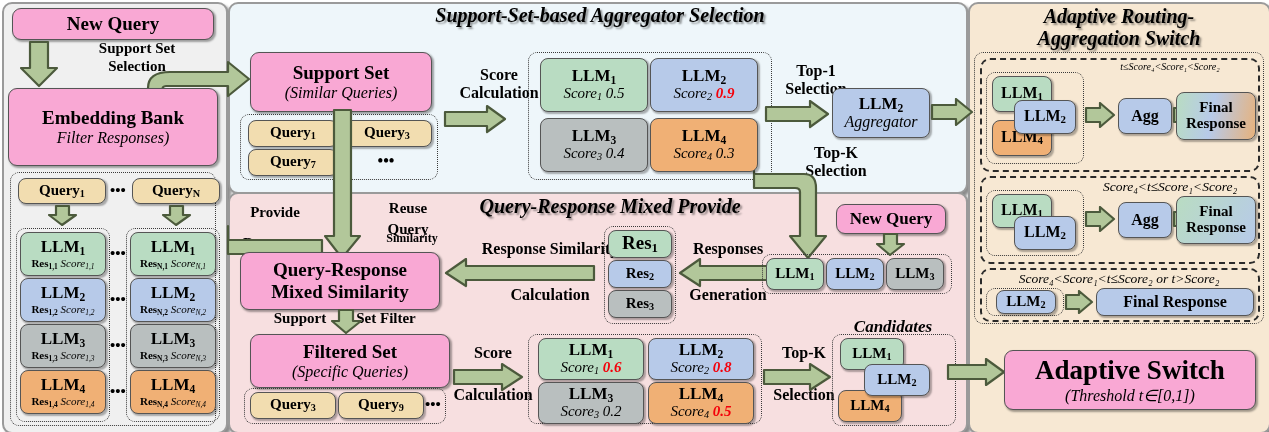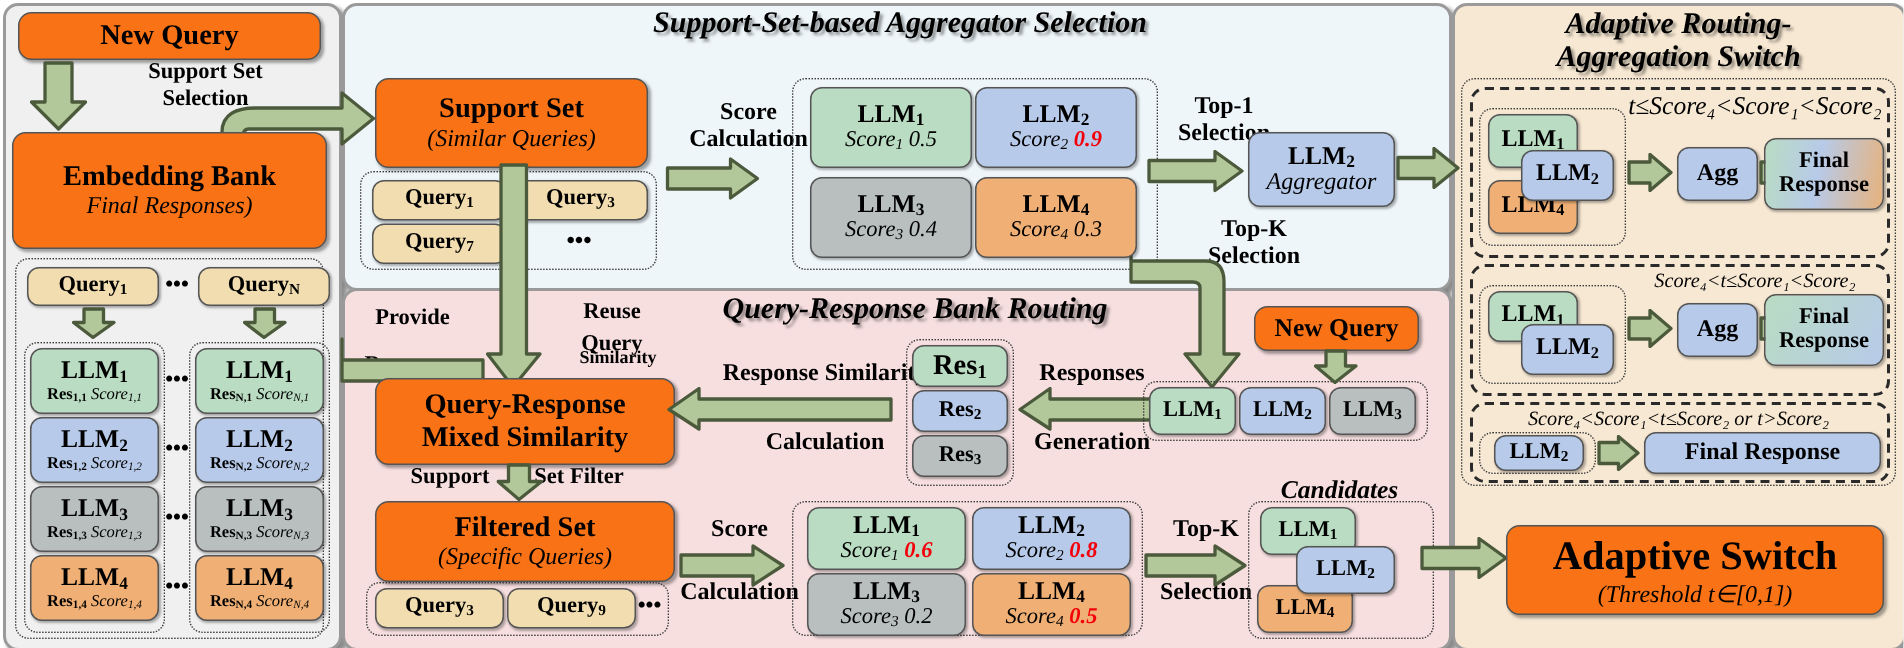--- a/index.html
+++ b/index.html
@@ -8,21 +8,21 @@
 
   .panel{position:absolute;border:2px solid #9a9a9a;border-radius:10px;box-shadow:3px 3px 3px rgba(0,0,0,.45);}
   #p-left{left:2px;top:2px;width:222px;height:428px;background:#f0f0f0;}
   #p-top{left:228px;top:2px;width:736px;height:188px;background:#eef6fa;}
   #p-mid{left:228px;top:192px;width:736px;height:238px;background:#f7dfe0;}
   #p-right{left:968px;top:2px;width:299px;height:428px;background:#f7e8d3;}
 
   .ttl{position:absolute;font-weight:bold;font-style:italic;text-align:center;
        color:#000;text-shadow:2px 2px 2px rgba(0,0,0,.4);line-height:1.05;}
 
-  .wbox{position:absolute;background:#f97316;border:1.6px solid #555;border-radius:9px;
+  .wbox{position:absolute;background:#f9a8d4;border:1.6px solid #555;border-radius:9px;
         display:flex;flex-direction:column;align-items:center;justify-content:center;
         box-shadow:1.5px 1.5px 2px rgba(0,0,0,.35);text-align:center;}
   .wbox b{font-weight:bold;display:block;}
   .wbox i{font-style:italic;display:block;}
 
   .dash{position:absolute;border:1.7px dotted #3a3a3a;border-radius:9px;}
   .dash2{position:absolute;border:2px dashed #2a2a2a;border-radius:10px;}
 
   .chip{position:absolute;border:1.4px solid #555;border-radius:8px;
         display:flex;flex-direction:column;align-items:center;justify-content:center;
@@ -48,42 +48,42 @@
 </head>
 <body>
 <div id="root">
 
 <div class="panel" id="p-left"></div>
 <div class="panel" id="p-top"></div>
 <div class="panel" id="p-mid"></div>
 <div class="panel" id="p-right"></div>
 
 <div class="ttl" style="left:300px;top:5px;width:600px;font-size:20px;">Support-Set-based Aggregator Selection</div>
-<div class="ttl" style="left:400px;top:196px;width:420px;font-size:20px;">Query-Response Bank Routing</div>
+<div class="ttl" style="left:400px;top:196px;width:420px;font-size:20px;">Query-Response Mixed Provide</div>
 <div class="ttl" style="left:975px;top:6px;width:288px;font-size:20px;">Adaptive Routing-</div>
 <div class="ttl" style="left:975px;top:28px;width:288px;font-size:20px;">Aggregation Switch</div>
 
 <div class="wbox" style="left:12px;top:8px;width:200px;height:30px;">
   <b style="font-size:19px;">New Query</b>
 </div>
 
 <svg class="arw" style="left:20px;top:40px;" width="40" height="48">
   <polygon class="ar-fill" points="10,2 28,2 28,28 37,28 19,46 1,28 10,28"></polygon>
 </svg>
 
 <div class="lbl" style="left:62px;top:40px;width:150px;font-size:15px;">Support Set</div>
 <div class="lbl" style="left:62px;top:58px;width:150px;font-size:15px;">Selection</div>
 
 <svg class="arw" style="left:136px;top:60px;" width="116" height="44">
   <path class="ar-fill" d="M12,42 L12,28 C12,16 22,12 34,12 L92,12 L92,2 L113,19 L92,36 L92,26 L30,26 C27,26 26,28 26,31 L26,42 Z"></path>
 </svg>
 
 <div class="wbox" style="left:8px;top:88px;width:208px;height:76px;">
   <b style="font-size:19px;">Embedding Bank</b>
-  <i style="font-size:16px;">Final Responses)</i>
+  <i style="font-size:16px;">Filter Responses)</i>
 </div>
 
 <div class="dash" style="left:10px;top:172px;width:204px;height:252px;"></div>
 
 <div class="chip c-tan" style="left:18px;top:178px;width:86px;height:24px;">
   <span class="nm" style="font-size:15px;"><span>Query</span><sub>1</sub></span>
 </div>
 <div class="lbl" style="left:104px;top:182px;width:28px;font-size:15px;">•••</div>
 <div class="chip c-tan" style="left:132px;top:178px;width:86px;height:24px;">
   <span class="nm" style="font-size:15px;"><span>Query</span><sub>N</sub></span>
@@ -157,21 +157,21 @@
   <path class="ar-fill" d="M2,4 L2,18 L96,18 L96,38 L106,38 L88,54 L70,38 L80,38 L80,32 L2,32 Z" transform="translate(0,-2)"></path>
 </svg>
 
 <div class="lbl" style="left:356px;top:200px;width:104px;font-size:15px;">Reuse</div>
 <div class="lbl" style="left:356px;top:221px;width:104px;font-size:15px;">Query</div>
 <div class="lbl" style="left:354px;top:232px;width:116px;font-size:12px;">Similarity</div>
 <svg class="arw" style="left:324px;top:108px;" width="38" height="152">
   <polygon class="ar-fill" points="10,2 27,2 27,128 36,128 18,150 1,128 10,128"></polygon>
 </svg>
 
-<div class="wbox" style="left:250px;top:252px;width:198px;height:56px;">
+<div class="wbox" style="left:240px;top:252px;width:198px;height:56px;">
   <b style="font-size:19px;">Query-Response</b>
   <b style="font-size:19px;">Mixed Similarity</b>
 </div>
 
 <div class="lbl" style="left:264px;top:310px;width:72px;font-size:15px;">Support</div>
 <div class="lbl" style="left:348px;top:310px;width:76px;font-size:15px;">Set Filter</div>
 <svg class="arw" style="left:331px;top:308px;" width="32" height="26">
   <polygon class="ar-fill" points="8,2 22,2 22,13 30,13 15,25 1,13 8,13"></polygon>
 </svg>
 
@@ -233,21 +233,21 @@
 <div class="dash" style="left:832px;top:334px;width:122px;height:90px;"></div>
 <div id="candidates"></div>
 
 <svg class="arw" style="left:946px;top:358px;" width="60" height="28">
   <polygon class="ar-fill" points="2,7 40,7 40,1 58,14 40,27 40,21 2,21"></polygon>
 </svg>
 
 <div class="dash" style="left:974px;top:52px;width:288px;height:270px;"></div>
 
 <div class="dash2" style="left:980px;top:58px;width:276px;height:110px;"></div>
-<div class="lbli" style="left:1082px;top:62px;width:176px;font-size:17px;">t≤Score₄&lt;Score₁&lt;Score₂</div>
+<div class="lbli" style="left:1082px;top:62px;width:176px;font-size:10px;">t≤Score₄&lt;Score₁&lt;Score₂</div>
 <div class="dash" style="left:986px;top:72px;width:96px;height:90px;"></div>
 <div class="chip c-green" style="left:992px;top:76px;width:58px;height:34px;">
   <span class="nm" style="font-size:16px;"><span>LLM</span><sub>1</sub></span>
 </div>
 <div class="chip c-orange" style="left:992px;top:120px;width:58px;height:34px;">
   <span class="nm" style="font-size:16px;"><span>LLM</span><sub>4</sub></span>
 </div>
 <div class="chip c-blue" style="left:1014px;top:100px;width:60px;height:32px;z-index:3;">
   <span class="nm" style="font-size:16px;"><span>LLM</span><sub>2</sub></span>
 </div>

